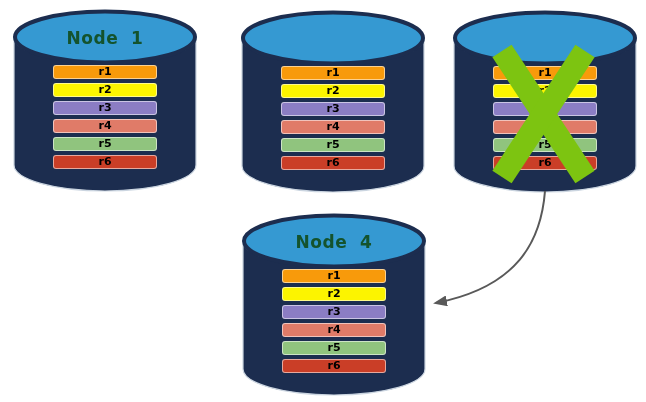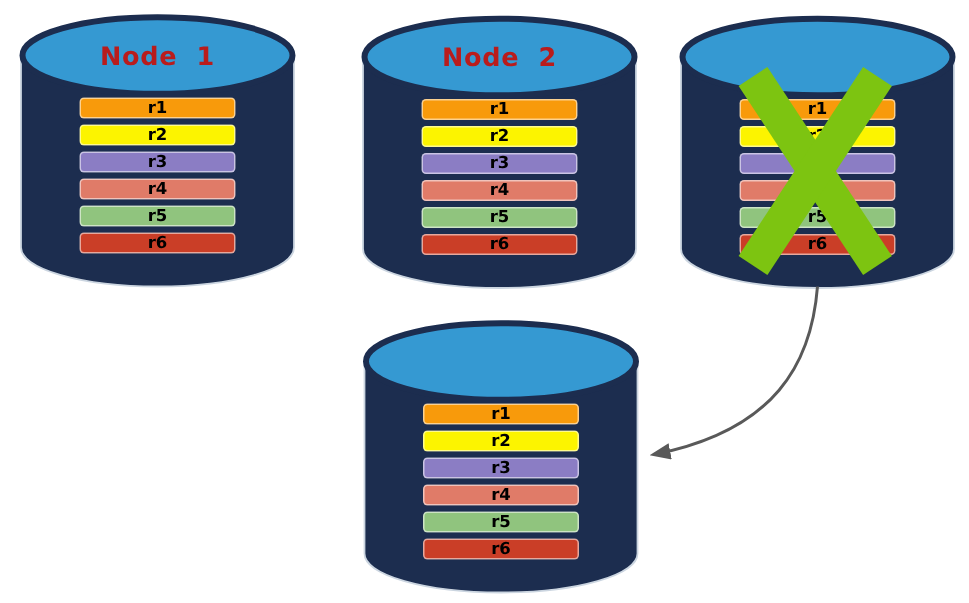--- a/index.html
+++ b/index.html
@@ -4,21 +4,21 @@
 <style>
   html,body { margin:0; padding:0; background:#ffffff; }
   .canvas {
     position:relative; width:646px; height:402px; overflow:hidden;
     background:#ffffff; font-family:"DejaVu Sans","Liberation Sans",sans-serif;
   }
   .node { position:absolute; width:186px; height:184px; }
   .node svg.cyl { position:absolute; left:0; top:0; }
   .node .title {
     position:absolute; left:0; top:16px; width:100%; height:26px;
-    line-height:26px; text-align:center; color:#b91c1c; font-weight:bold;
+    line-height:26px; text-align:center; color:#14532d; font-weight:bold;
     font-size:17px; letter-spacing:0.5px; white-space:pre;
   }
   .bars {
     position:absolute; left:41px; top:56px; width:104px;
     display:flex; flex-direction:column; gap:4px;
   }
   .bar {
     height:14px; border-radius:3px; border:1px solid rgba(255,255,255,0.55);
     box-sizing:border-box; text-align:center; font-size:11px; font-weight:bold;
     color:#000000; line-height:12px;
@@ -45,21 +45,20 @@
       <div class="bar" style="background: rgb(144, 196, 126);">r5</div>
       <div class="bar" style="background: rgb(202, 62, 39);">r6</div>
     </div>
   </div>
 
   <div class="node" style="left:240px; top:10px;">
     <svg class="cyl" width="186" height="184" viewBox="0 0 186 184">
       <path d="M2,28 L2,156 A91,26 0 0 0 184,156 L184,28 A91,26 0 0 1 2,28 Z" style="fill:var(--cyl-body); stroke:var(--edge); stroke-width:1.2"></path>
       <ellipse cx="93" cy="28" rx="90" ry="25.5" style="fill:var(--cyl-top); stroke:var(--cyl-body); stroke-width:4"></ellipse>
     </svg>
-    <div class="title">Node  2</div>
     <div class="bars">
       <div class="bar" style="background: rgb(248, 154, 11);">r1</div>
       <div class="bar" style="background: rgb(252, 244, 0);">r2</div>
       <div class="bar" style="background: rgb(139, 125, 196);">r3</div>
       <div class="bar" style="background: rgb(224, 123, 104);">r4</div>
       <div class="bar" style="background: rgb(144, 196, 126);">r5</div>
       <div class="bar" style="background: rgb(202, 62, 39);">r6</div>
     </div>
   </div>
 
@@ -80,20 +79,21 @@
       <line x1="50" y1="41" x2="133" y2="167" style="stroke:var(--x-color); stroke-width:23"></line>
       <line x1="133" y1="41" x2="50" y2="167" style="stroke:var(--x-color); stroke-width:23"></line>
     </svg>
   </div>
 
   <div class="node" style="left:241px; top:213px;">
     <svg class="cyl" width="186" height="184" viewBox="0 0 186 184">
       <path d="M2,28 L2,156 A91,26 0 0 0 184,156 L184,28 A91,26 0 0 1 2,28 Z" style="fill:var(--cyl-body); stroke:var(--edge); stroke-width:1.2"></path>
       <ellipse cx="93" cy="28" rx="90" ry="25.5" style="fill:var(--cyl-top); stroke:var(--cyl-body); stroke-width:4"></ellipse>
     </svg>
+    <div class="title">Node  4</div>
     <div class="bars">
       <div class="bar" style="background: rgb(248, 154, 11);">r1</div>
       <div class="bar" style="background: rgb(252, 244, 0);">r2</div>
       <div class="bar" style="background: rgb(139, 125, 196);">r3</div>
       <div class="bar" style="background: rgb(224, 123, 104);">r4</div>
       <div class="bar" style="background: rgb(144, 196, 126);">r5</div>
       <div class="bar" style="background: rgb(202, 62, 39);">r6</div>
     </div>
   </div>
 

